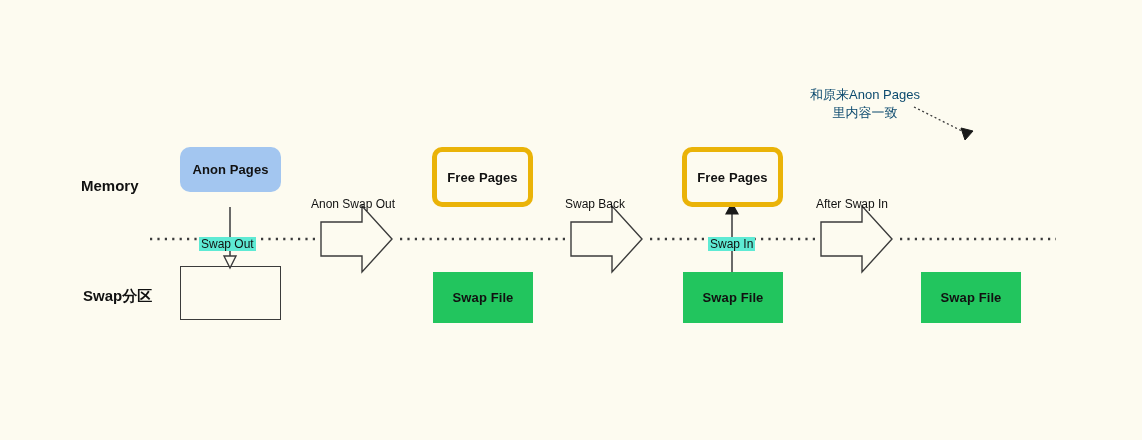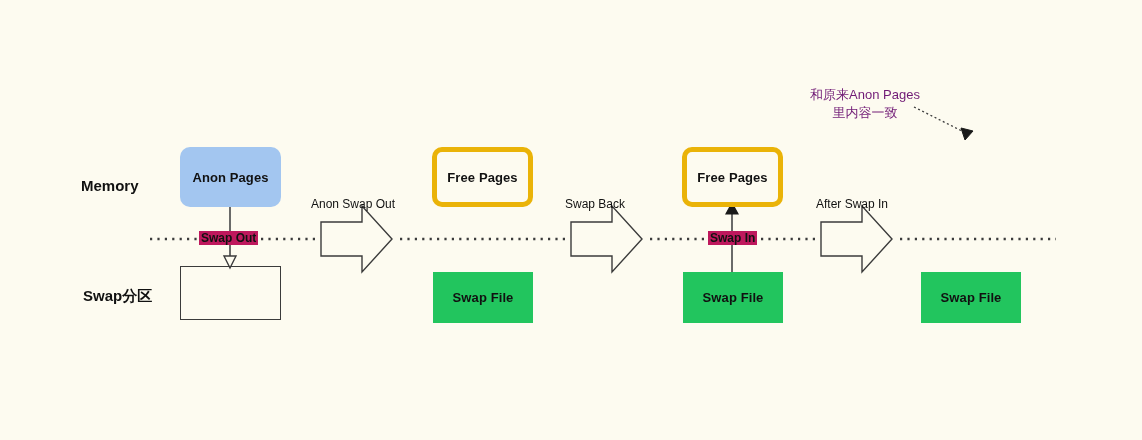--- a/index.html
+++ b/index.html
@@ -55,36 +55,37 @@
   .row-label {
     position: absolute;
     font-size: 15px;
     font-weight: bold;
     color: #111111;
     white-space: nowrap;
   }
   .edge-label {
     position: absolute;
     font-size: 12px;
-    font-weight: bold;
+    font-weight: normal;
     color: #111111;
     white-space: nowrap;
-    background: #be185d;
+    background: #5eead4;
     padding: 0 2px;
+    margin-top: 6px;
   }
   .step-label {
     position: absolute;
     font-size: 12px;
     color: #111111;
     white-space: nowrap;
   }
   .annotation {
     position: absolute;
     font-size: 13px;
-    color: #701a75;
+    color: #0c4a6e;
     line-height: 1.35;
     text-align: center;
     white-space: pre-line;
   }
 </style>
 </head>
 <body>
 
 <div id="diagram">
 
@@ -113,21 +114,21 @@
     </g>
     <polygon points="726,214 738,214 732,203" fill="#1a1a1a" stroke="#1a1a1a" stroke-width="1.2"></polygon>
 
     <line x1="914" y1="107" x2="966" y2="133" stroke="#3b3b3b" stroke-width="1.3" stroke-dasharray="2 2.6" fill="none"></line>
     <polygon points="961,128 973,131 965,140" fill="#1a1a1a" stroke="#1a1a1a" stroke-width="1"></polygon>
   </svg>
 
   <div class="row-label" style="left:81px; top:177px;">Memory</div>
   <div class="row-label" style="left:83px; top:287px;">Swap分区</div>
 
-  <div class="node node-blue-round" style="left:180px; top:147px; width:101px; height:60px;">
+  <div class="node node-blue-round" style="left:180px; top:147px; width:101px; height:45px;">
     <span>Anon Pages</span>
   </div>
   <div class="node node-outline-rect" style="left:180px; top:266px; width:101px; height:54px;">
     <span></span>
   </div>
   <div class="edge-label" style="left:199px; top:231px;">Swap Out</div>
 
   <div class="step-label" style="left:311px; top:197px;">Anon Swap Out</div>
 
   <div class="node node-outline-round" style="left:432px; top:147px; width:101px; height:60px;">

